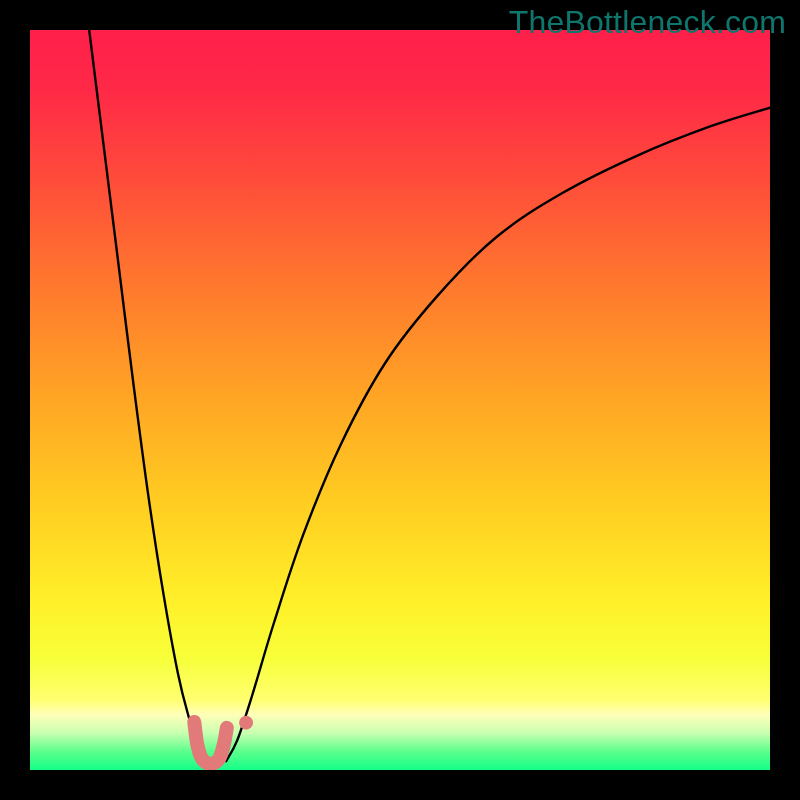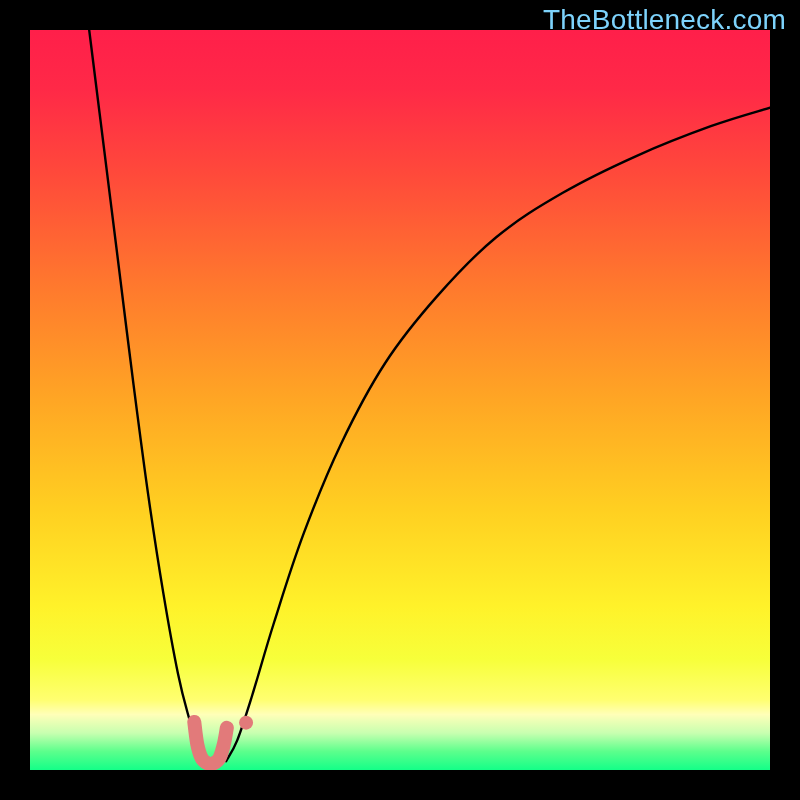--- a/index.html
+++ b/index.html
@@ -38,22 +38,22 @@
     position: absolute;
     left: 0;
     top: 0;
     width: 740px;
     height: 740px;
   }
   .watermark {
     position: absolute;
     top: 4px;
     right: 14px;
-    color: #7dd3fc;
-    font-size: 28px;
+    color: #0f766e;
+    font-size: 32px;
     font-weight: 500;
     letter-spacing: 0.2px;
   }
 </style>
 </head>
 <body>
 
 <div class="frame">
 
   <div class="plot">

